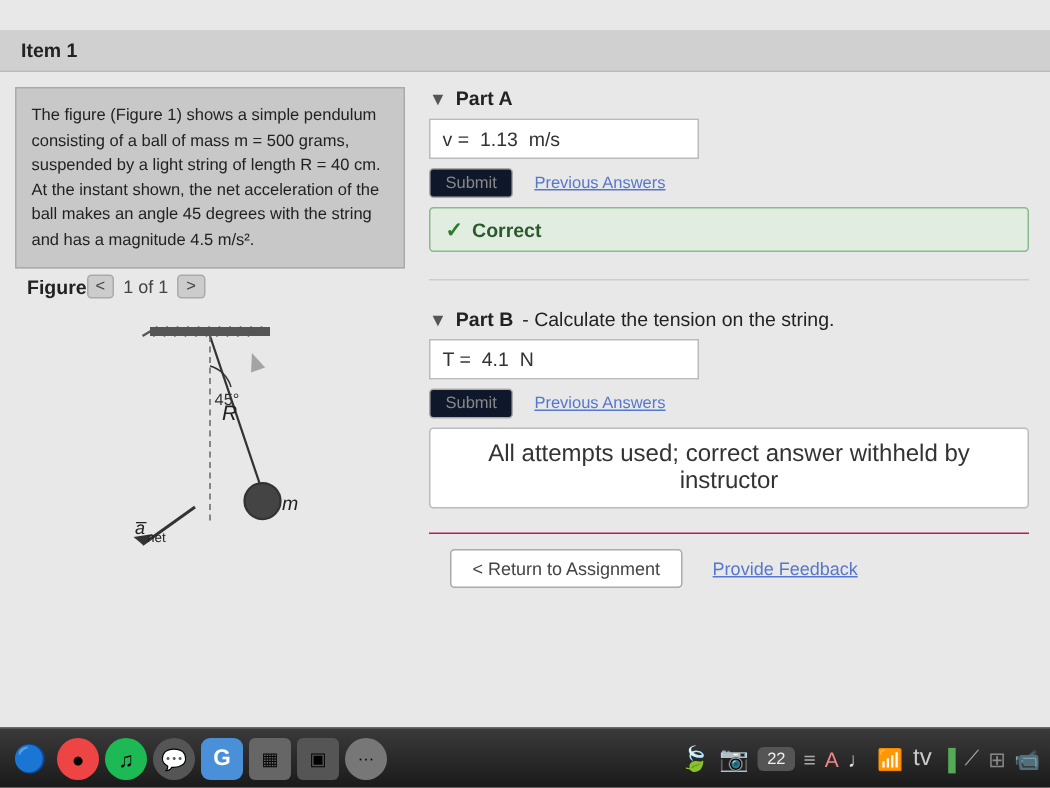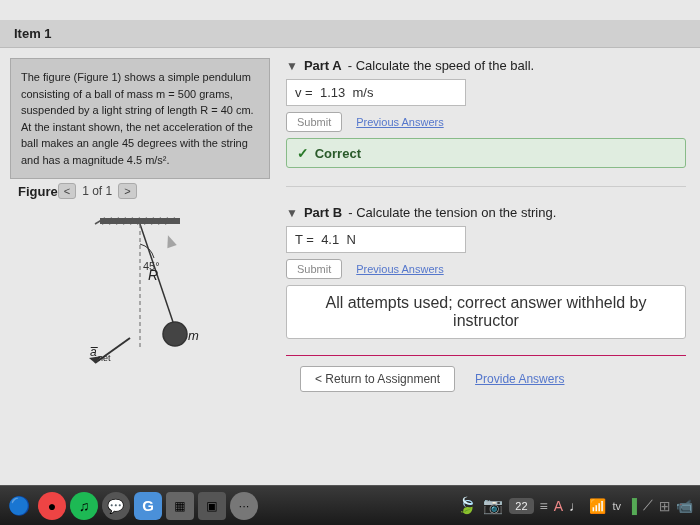--- a/index.html
+++ b/index.html
@@ -149,21 +149,21 @@
       width: 180px;
     }
 
     .submit-row {
       display: flex;
       align-items: center;
       gap: 14px;
     }
 
     .submit-btn {
-      background: #ffffff;
+      background: #0f172a;
       border: 1px solid #aaa;
       border-radius: 3px;
       padding: 3px 10px;
       font-size: 11px;
       color: #888;
       cursor: pointer;
     }
 
     .prev-answers-link {
       font-size: 11px;
@@ -365,21 +365,20 @@
     </div>
 
     <div class="right-panel">
 
       <div class="part-section">
         <div class="part-header">
           <span class="arrow">▼</span>
           <span class="part-title-bold">
             <span>Part A</span>
           </span>
-          <span>- Calculate the speed of the ball.</span>
         </div>
 
         <div class="answer-row">
           <input class="answer-input" type="text" readonly="" value="v =  1.13  m/s" style="">
         </div>
 
         <div class="submit-row">
           <button class="submit-btn">Submit</button>
           <a class="prev-answers-link">Previous Answers</a>
         </div>
@@ -410,21 +409,21 @@
           <a class="prev-answers-link">Previous Answers</a>
         </div>
 
         <div class="all-attempts-box">
           <span>All attempts used; correct answer withheld by instructor</span>
         </div>
       </div>
 
       <div class="action-row">
         <button class="return-btn">&lt; Return to Assignment</button>
-        <a class="feedback-link">Provide Answers</a>
+        <a class="feedback-link">Provide Feedback</a>
       </div>
 
     </div>
   </div>
 </div>
 
 <div class="cursor-arrow"></div>
 
 <div class="taskbar">
 
@@ -438,19 +437,19 @@
   <div class="taskbar-icon" style="background:#777;border-radius:50%;font-size:11px;">···</div>
 
   <div class="taskbar-right">
     <span style="font-size:16px;">🍃</span>
     <span style="font-size:16px;">📷</span>
     <div class="taskbar-date">22</div>
     <span style="font-size:14px; color:#aaa;">≡</span>
     <span style="font-size:14px; color:#e88;">A</span>
     <span style="font-size:14px;">♩</span>
     <span style="font-size:14px;">📶</span>
-    <span style="font-size:11px; color:#ccc;">tv</span>
+    <span style="font-size:16px; color:#ccc;">tv</span>
     <span style="font-size:14px; color:#5a5;">▐</span>
     <span style="font-size:14px; color:#aaa;">⟋</span>
     <span style="font-size:14px; color:#888;">⊞</span>
     <span style="font-size:14px;">📹</span>
   </div>
 </div>
 
 </body></html>

